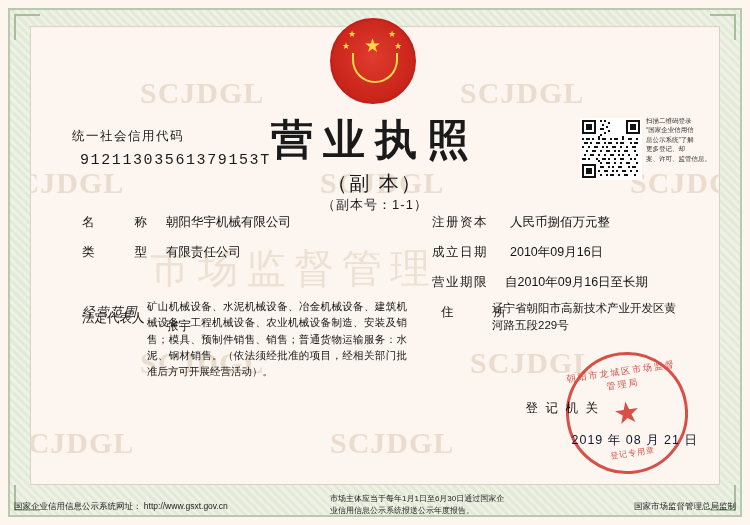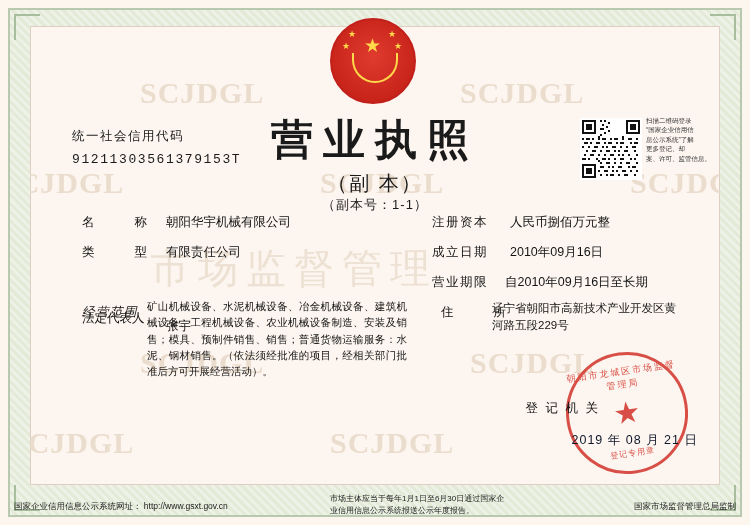--- a/index.html
+++ b/index.html
@@ -152,24 +152,24 @@
     left: 72px;
     top: 128px;
     font-family: "Liberation Sans", sans-serif;
     font-size: 12.5px;
     letter-spacing: 1.5px;
     color: #1a1a1a;
     white-space: nowrap;
   }
   .credit-code {
     position: absolute;
-    left: 72px;
+    left: 80px;
     top: 152px;
     font-family: "Liberation Mono", monospace;
-    font-size: 13px;
+    font-size: 15px;
     letter-spacing: 1.6px;
     color: #1a1a1a;
     white-space: nowrap;
   }
 
   
   .qr-note {
     position: absolute;
     right: 34px;
     top: 116px;

